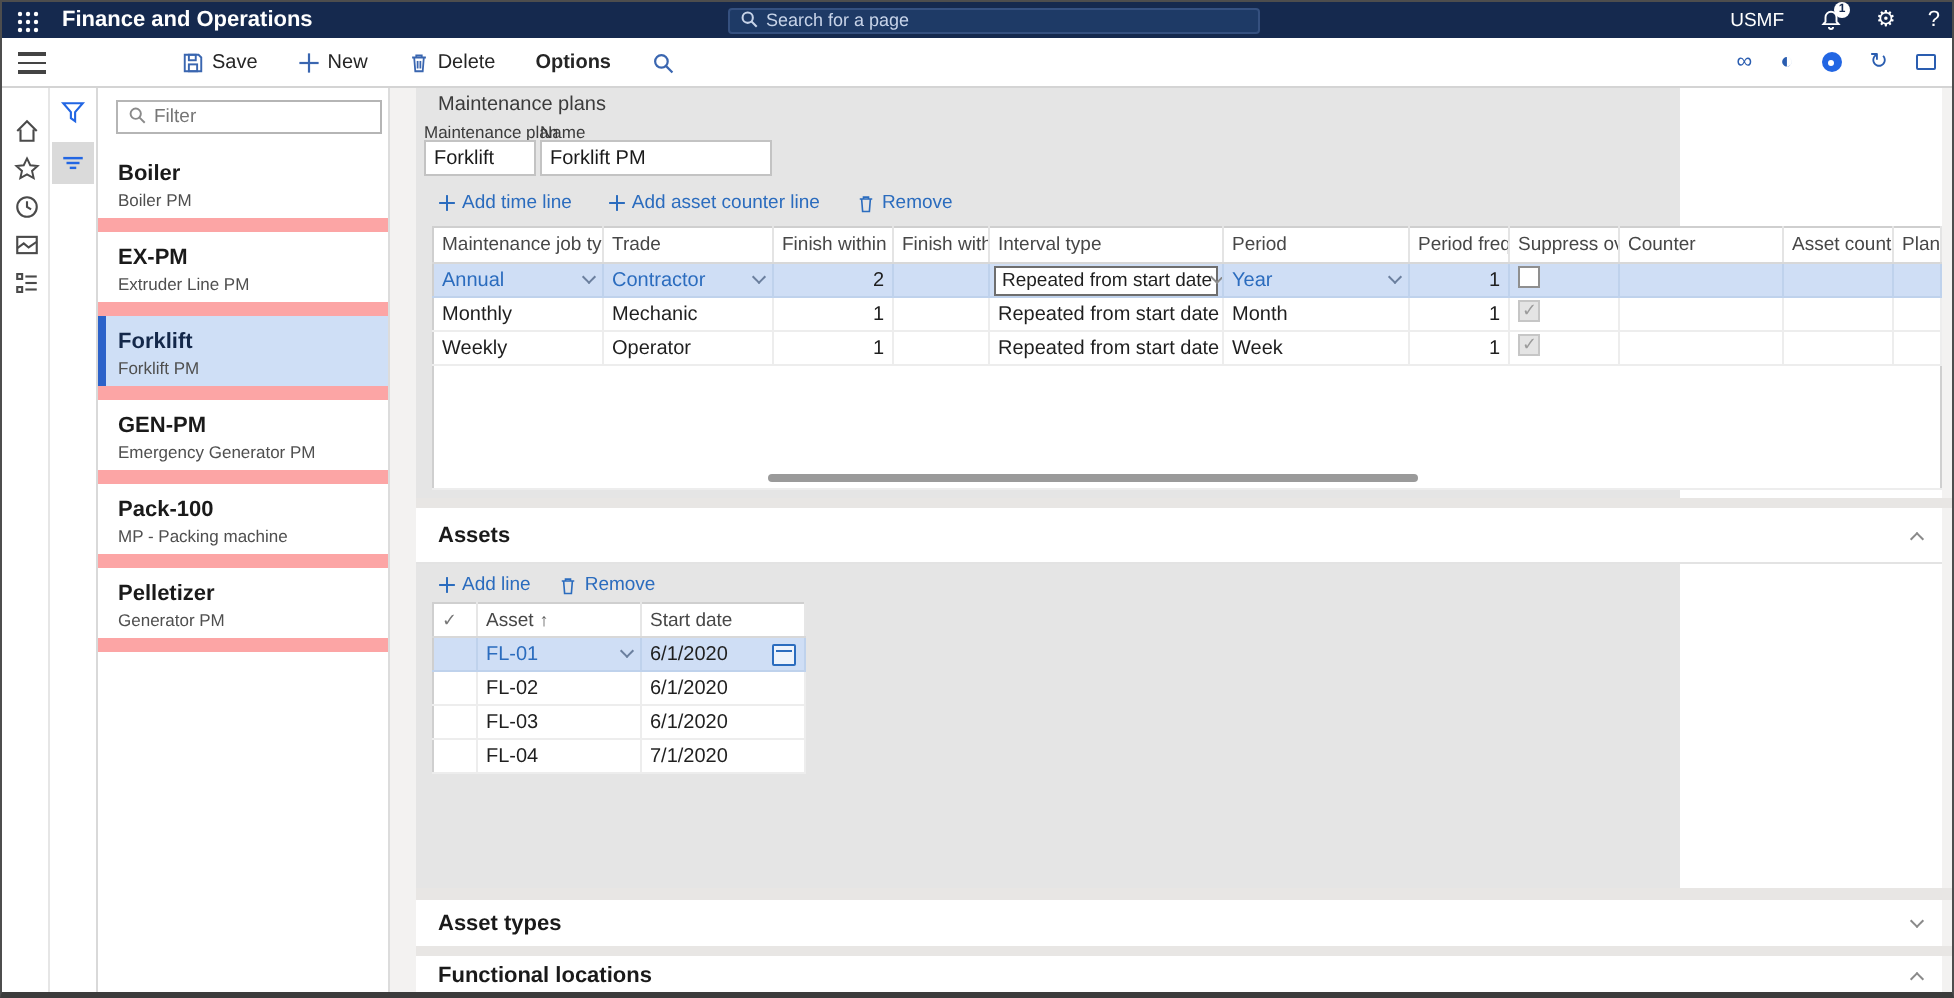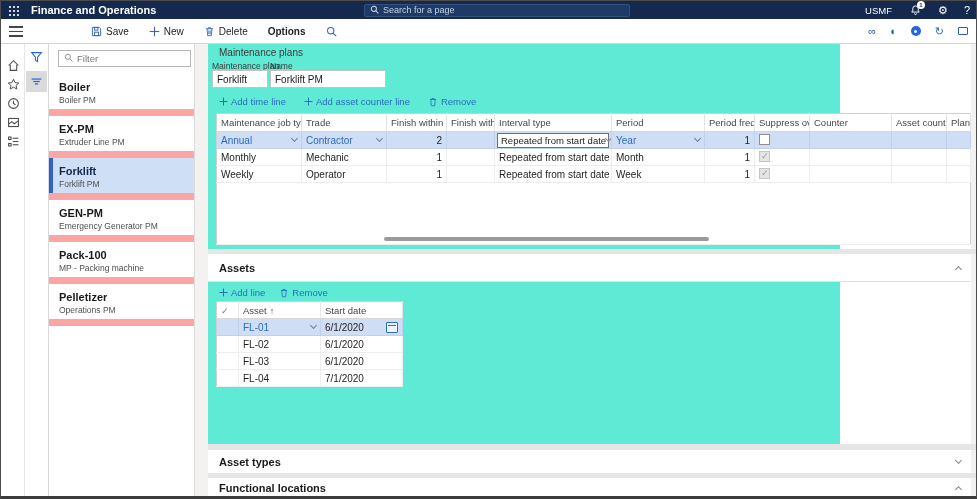--- a/index.html
+++ b/index.html
@@ -52,21 +52,21 @@
   .plan-item { height:42px; border-bottom:7px solid #fca5a5; padding:6px 0 0 10px; position:relative; background:#fff; }
   .plan-item .t { font-size:11px; font-weight:bold; color:#1a1a1a; line-height:14px; }
   .plan-item .s { font-size:8.5px; color:#4f4f4f; line-height:12px; }
   .plan-item.sel { background:#cfdff6; }
   .plan-item.sel::before { content:""; position:absolute; left:0; top:0; bottom:0; width:4px; background:#2c62c9; }
   .plan-item.sel .t { color:#14284a; }
 
   .gapcol { position:absolute; left:193px; top:43px; width:14px; height:456px; background:#f3f2f1; border-left:1px solid #dcdcdc; }
 
   
-  .main { position:absolute; left:207px; top:43px; width:632px; height:456px; background:#5eead4; }
+  .main { position:absolute; left:207px; top:43px; width:632px; height:456px; background:#e5e5e5; }
   .right-margin { position:absolute; left:763px; top:0; width:7px; height:456px; background:#f3f2f1; }
   .caption { position:absolute; left:11px; top:3px; font-size:10px; color:#3b3b3b; }
   .fld-label { position:absolute; top:17px; font-size:8.5px; color:#3b3b3b; }
   .fld-input { position:absolute; top:26px; height:18px; border:1px solid #c3c3c3; font-size:10px; color:#1a1a1a; display:flex; align-items:center; padding:0 4px; background:#fff; }
 
   .linkrow { position:absolute; left:11px; top:52px; display:flex; gap:18px; align-items:center; }
   .bluelink { display:flex; align-items:center; gap:3px; color:#2b6cbe; font-size:9.5px; }
   .bluelink .ic { display:flex; color:#2b6cbe; }
 
   
@@ -273,21 +273,21 @@
       <div class="plan-item">
         <div class="t">GEN-PM</div>
         <div class="s">Emergency Generator PM</div>
       </div>
       <div class="plan-item">
         <div class="t">Pack-100</div>
         <div class="s">MP - Packing machine</div>
       </div>
       <div class="plan-item">
         <div class="t">Pelletizer</div>
-        <div class="s">Operations PM</div>
+        <div class="s">Generator PM</div>
       </div>
     </div>
   </div>
 
   <div class="gapcol"></div>
 
   <div class="main">
     <div class="right-margin"></div>
 
     <div class="caption">Maintenance plans</div>

